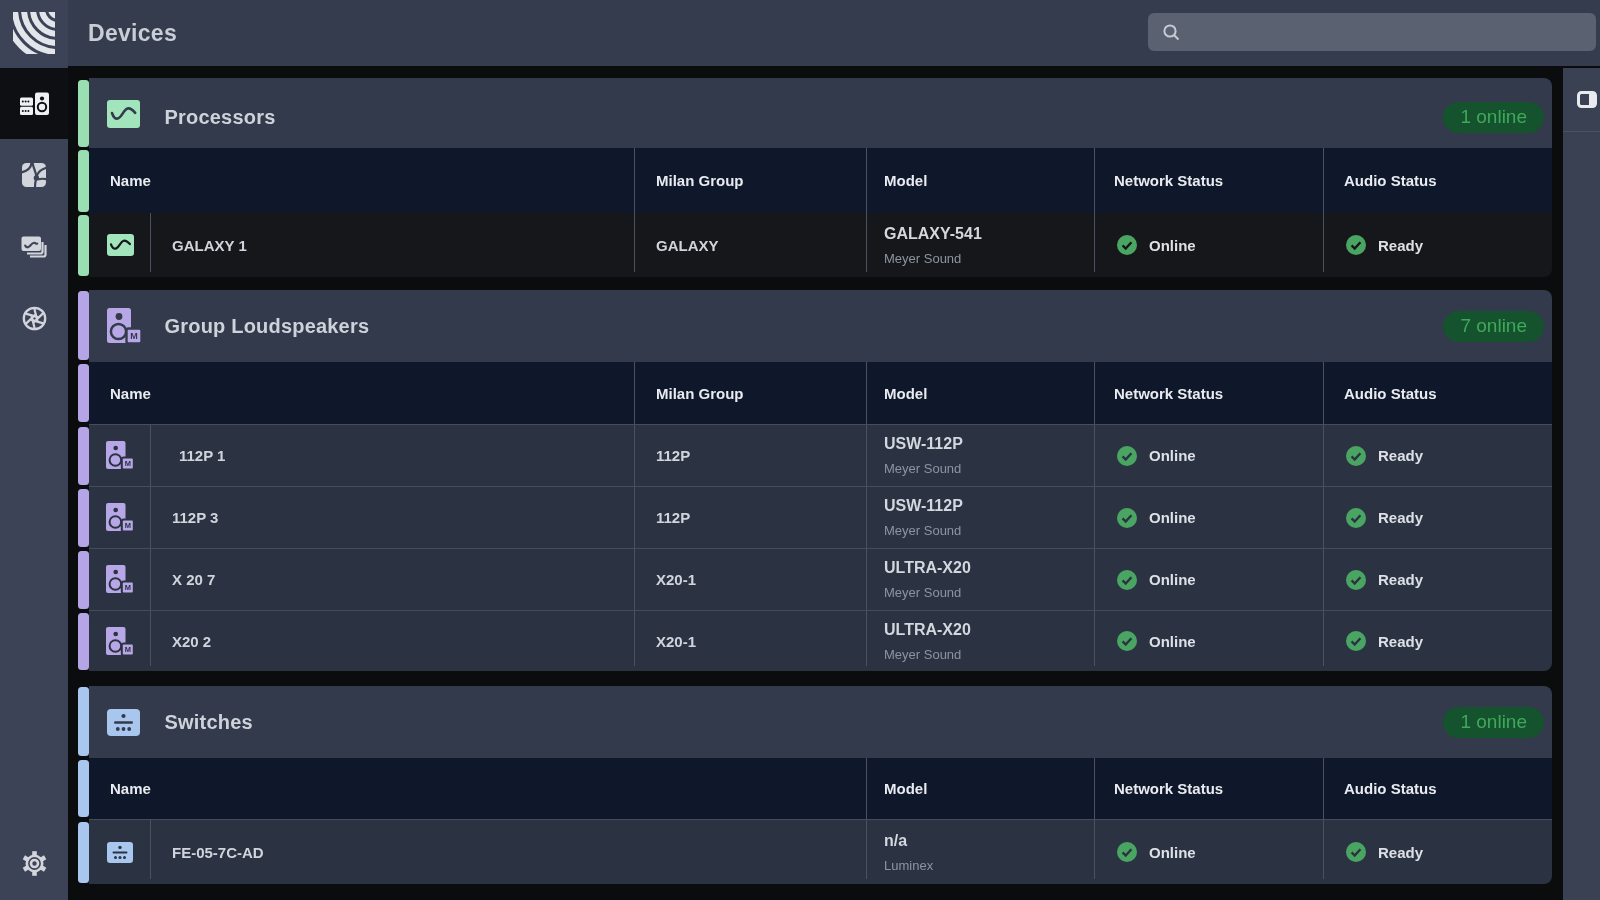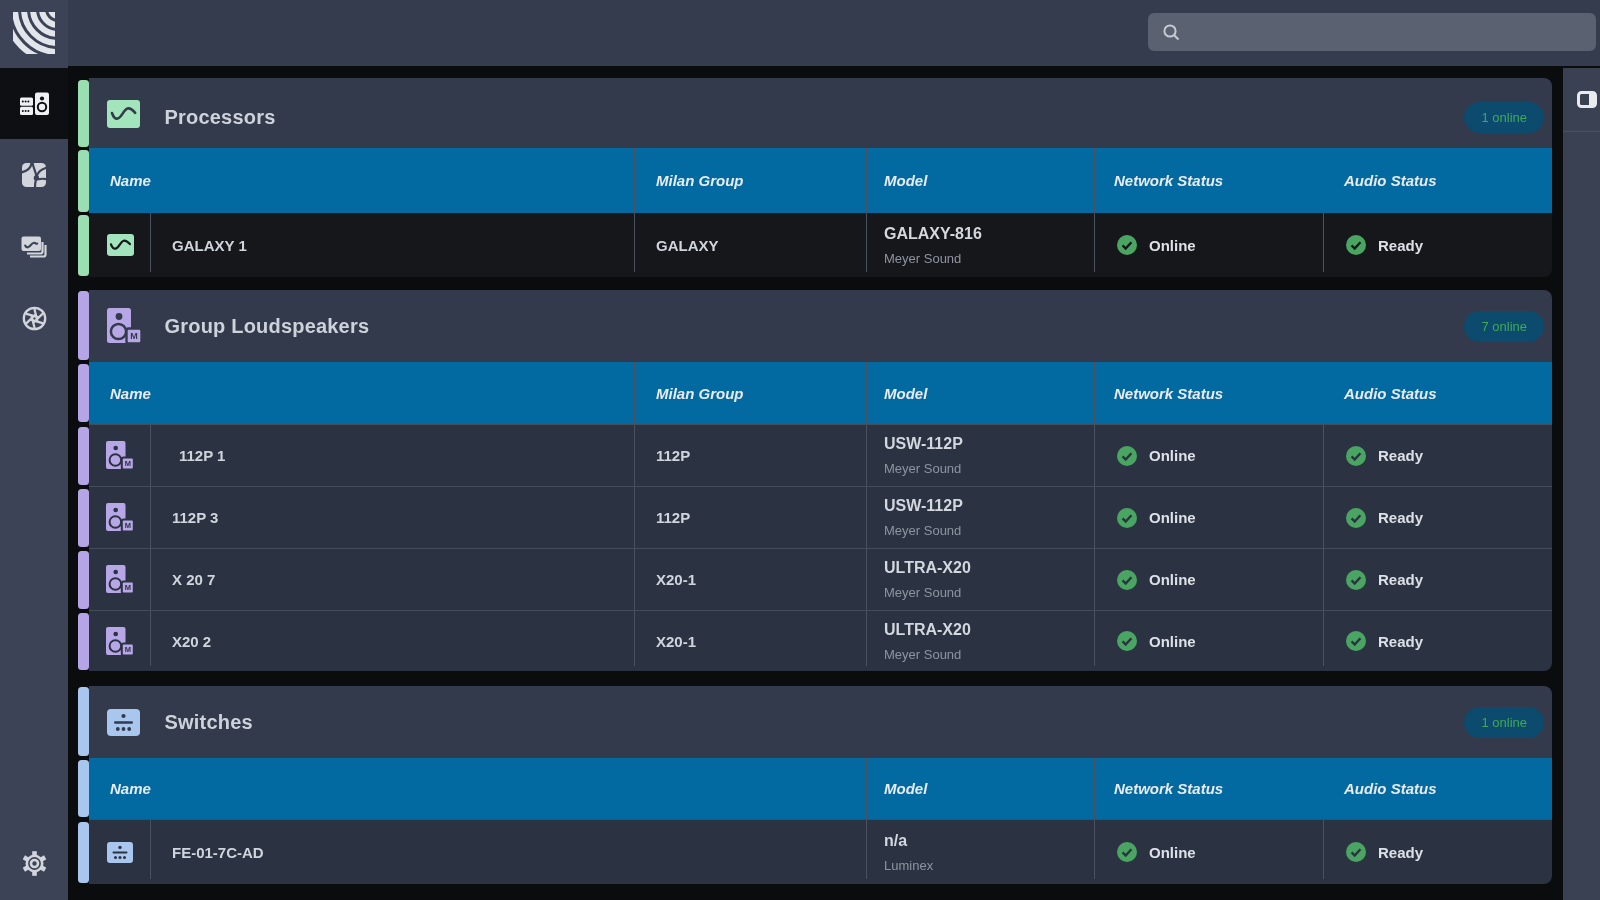--- a/index.html
+++ b/index.html
@@ -20,42 +20,43 @@
   
   #rstrip { left:1563px; top:68px; width:37px; height:832px; background:#3a4152; }
   #rstrip .sep { position:absolute; left:0; top:63px; width:37px; height:1px; background:#4a5161; }
 
   
   .rowbar { position:absolute; left:89px; width:1463px; }
   .accent { position:absolute; left:78px; width:11px; border-radius:3.5px; }
   .hdr { background:#333a4b; border-top-right-radius:8px; display:flex; align-items:center; }
   .hdr .ttl { position:absolute; left:75.5px; font-size:20px; font-weight:700; color:#ced3db; letter-spacing:0.2px; }
   .hdr .hicon { position:absolute; left:18px; }
-  .pill { position:absolute; right:8px; height:31px; border-radius:16px; background:#0c4a6e; color:#40a85a; font-size:13px; font-weight:400; display:flex; align-items:center; padding:0 17px; }
-  .thead { background:#0369a1;font-style:italic; }
+  .pill { position:absolute; right:8px; height:31px; border-radius:16px; background:#14532d; color:#40a85a; font-size:19px; font-weight:400; display:flex; align-items:center; padding:0 17px; }
+  .thead { background:#0f172a; }
   .thead .lbl { position:absolute; top:0; height:100%; display:flex; align-items:center; font-size:15px; font-weight:700; color:#e8ebef; }
   .trow { background:#2b3342; }
   .trow.sel { background:#16171a; }
   .lastrow { border-bottom-right-radius:8px; }
   .vdiv { position:absolute; top:0; height:100%; width:1px; background:#4a5260; }
   .lastrow .vdiv { height:calc(100% - 5px); }
   .hline { position:absolute; left:89px; width:1463px; height:1px; background:#454d5b; }
   .cell { position:absolute; top:0; height:100%; display:flex; align-items:center; font-size:15px; font-weight:700; color:#d0d5dd; }
   .ricon { position:absolute; top:0; height:100%; left:16px; width:30px; display:flex; align-items:center; justify-content:center; }
   .model { position:absolute; left:795px; top:0; height:100%; display:flex; flex-direction:column; justify-content:center; }
   .model .m1 { font-size:16px; font-weight:700; color:#d3d7de; line-height:19px; }
   .model .m2 { font-size:13px; font-weight:400; color:#8d94a1; line-height:16px;margin-top:8px; }
   .status { position:absolute; top:0; height:100%; display:flex; align-items:center; }
   .status .txt { font-size:15px; font-weight:700; color:#dde0e6; margin-left:12px; }
 </style>
 </head>
 <body>
 <div id="page">
 
   <div class="abs" id="topbar">
+    <div class="title">Devices</div>
     <div id="search">
       <svg width="19" height="19" viewBox="0 0 19 19" fill="none" stroke="#c6cad3" stroke-width="2">
         <circle cx="8" cy="8" r="5.6"></circle>
           <line x1="12.2" y1="12.2" x2="16.5" y2="16.5"></line>
       </svg>
     </div>
   </div>
 
   <div class="abs" id="sidebar">
     <div style="position:absolute;left:13px;top:12px;">
@@ -186,21 +187,21 @@
   <div class="rowbar trow sel lastrow" style="top:213px;height:64px;">
     <div class="ricon">
       <svg width="27" height="22" viewBox="0 0 27 22">
         <rect x="0" y="0" width="27" height="22" rx="3" fill="#a2e5bc"></rect>
         <path d="M4,10.3 C5.2,14 7,15.6 9.5,14.2 C12.3,12.6 13.7,7.5 16.6,6.7 C18.8,6.1 20.9,7.9 22.9,10.1" fill="none" stroke="#16171a" stroke-width="2.2" stroke-linecap="round"></path>
       </svg>
     </div>
     <div class="cell" style="left:83px;text-align:center;">GALAXY 1</div>
     <div class="cell" style="left:567px;">GALAXY</div>
     <div class="model">
-        <div class="m1">GALAXY-816</div>
+        <div class="m1">GALAXY-541</div>
         <div class="m2">Meyer Sound</div>
       </div>
     <div class="status" style="left:1028px;">
       <svg width="20" height="20" viewBox="0 0 20 20">
           <circle cx="10" cy="10" r="10" fill="#4aa563"></circle>
           <path d="M5.6,10.4 L8.7,13.5 L14.4,7.2" fill="none" stroke="#16171a" stroke-width="2.4"></path>
         </svg>
       <div class="txt">Online</div>
     </div>
     <div class="status" style="left:1257px;">
@@ -425,21 +426,21 @@
     <div class="ricon">
       <svg width="26" height="21" viewBox="0 0 26 21">
         <rect x="0" y="0" width="26" height="21" rx="3" fill="#a9c6ef"></rect>
         <circle cx="13" cy="5.4" r="1.7" fill="#2b3342"></circle>
         <rect x="5.5" y="9.4" width="15" height="2.2" rx="1.1" fill="#2b3342"></rect>
         <circle cx="8.5" cy="15.6" r="1.5" fill="#2b3342"></circle>
         <circle cx="13" cy="15.6" r="1.5" fill="#2b3342"></circle>
         <circle cx="17.5" cy="15.6" r="1.5" fill="#2b3342"></circle>
       </svg>
     </div>
-    <div class="cell" style="left:83px;">FE-01-7C-AD</div>
+    <div class="cell" style="left:83px;">FE-05-7C-AD</div>
     <div class="model">
         <div class="m1">n/a</div>
         <div class="m2">Luminex</div>
       </div>
     <div class="status" style="left:1028px;">
       <svg width="20" height="20" viewBox="0 0 20 20">
           <circle cx="10" cy="10" r="10" fill="#4aa563"></circle>
           <path d="M5.6,10.4 L8.7,13.5 L14.4,7.2" fill="none" stroke="#2b3342" stroke-width="2.4"></path>
         </svg>
       <div class="txt">Online</div>

